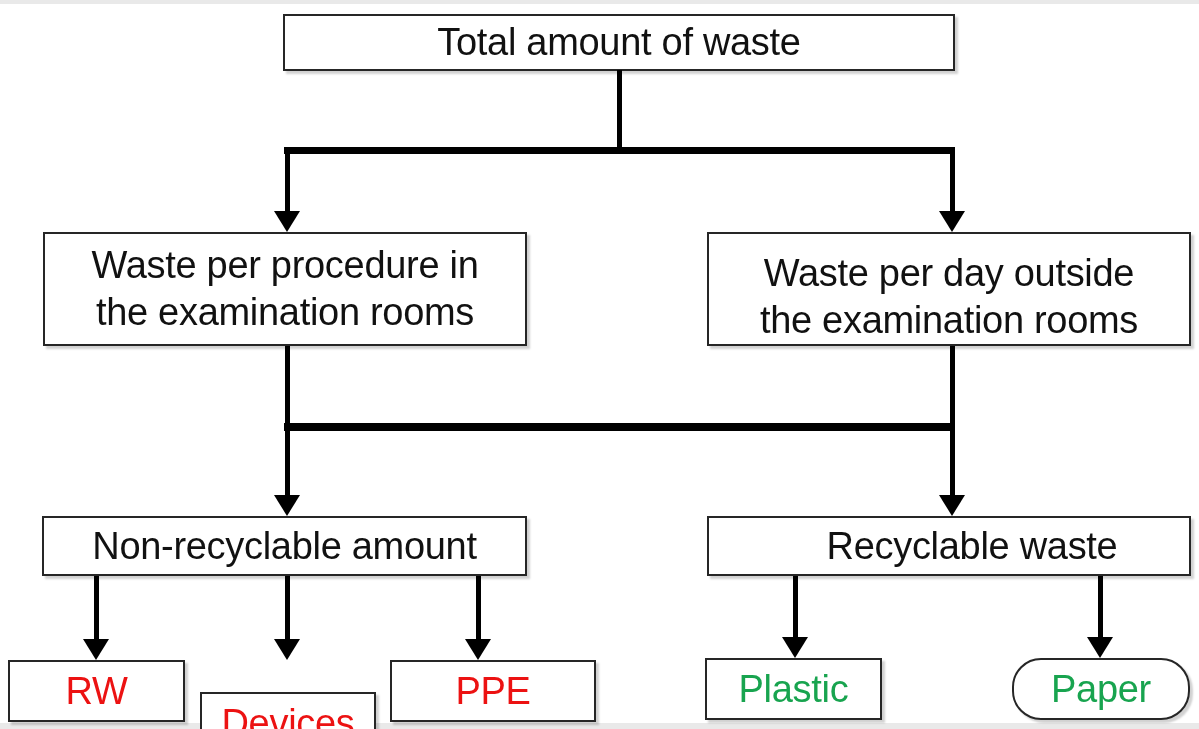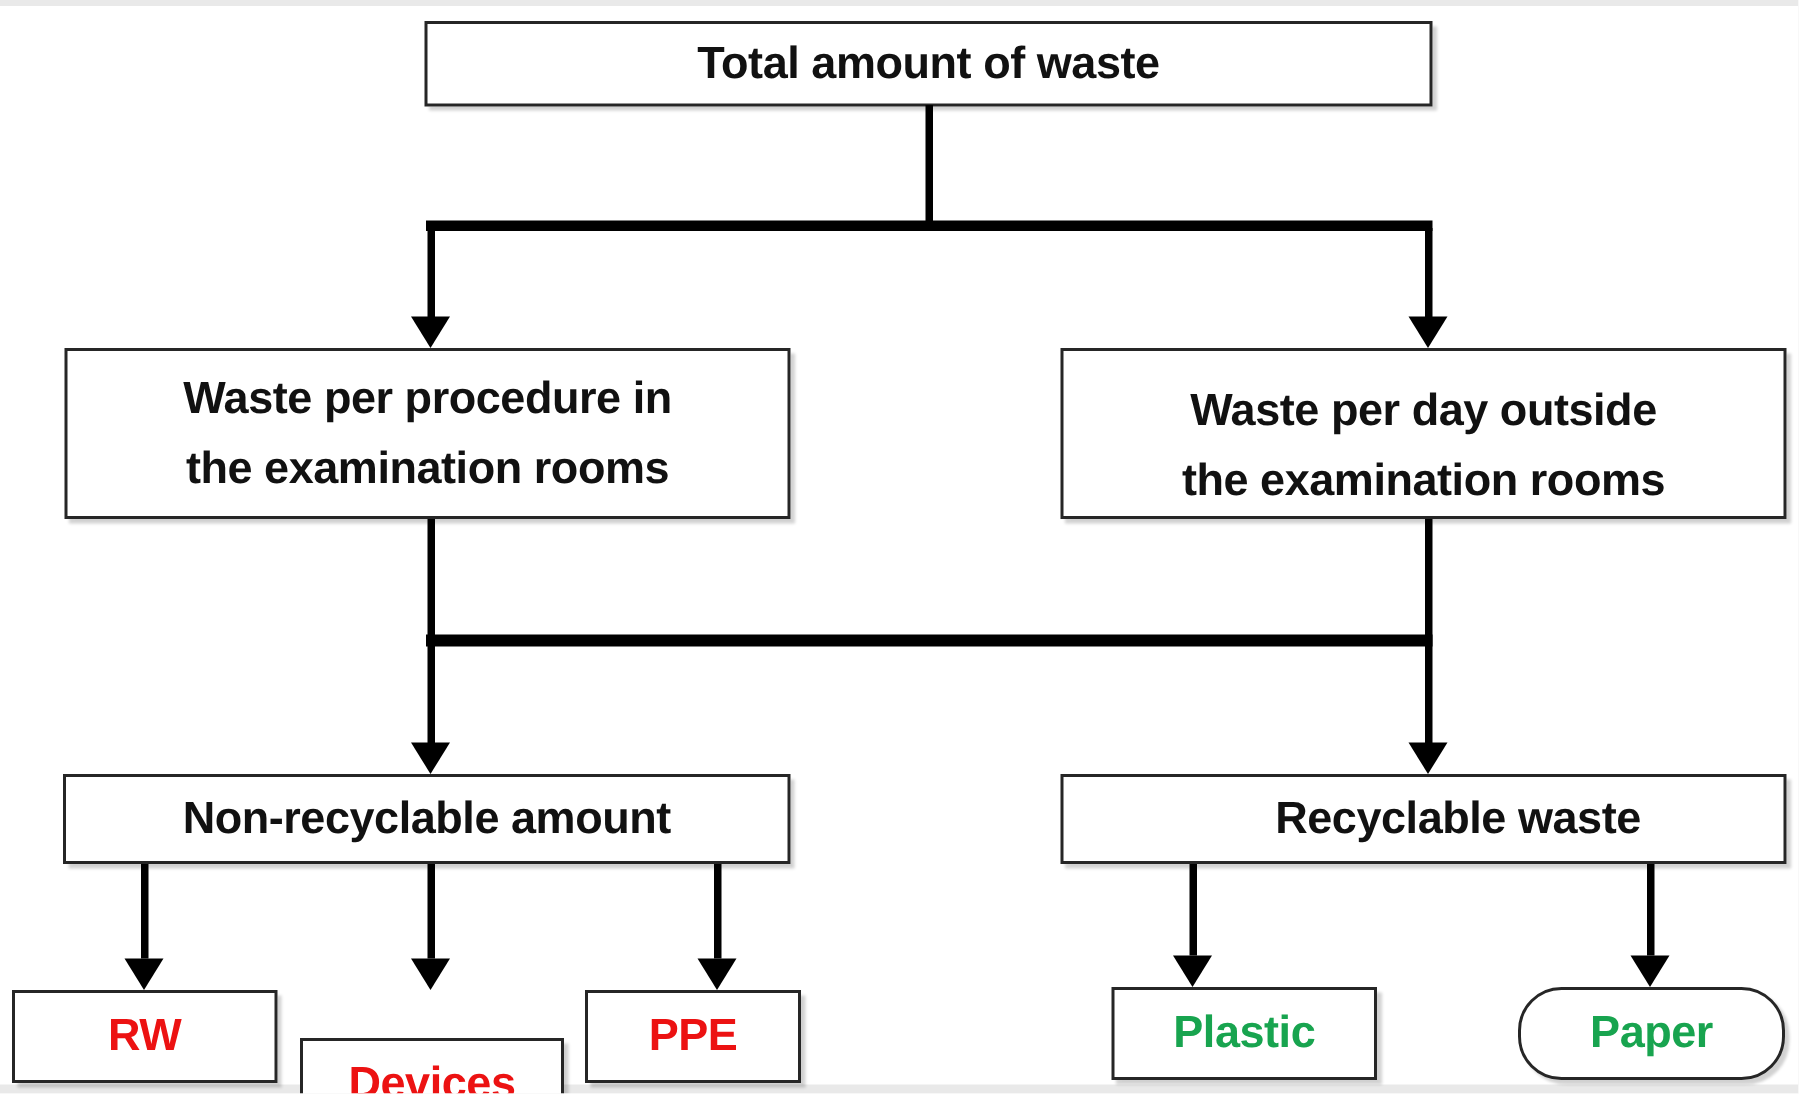--- a/index.html
+++ b/index.html
@@ -21,22 +21,22 @@
   .frame-strip.bottom{top:723px;height:6px;}
 
   .node{
     position:absolute;
     box-sizing:border-box;
     border:2px solid var(--box-border);
     background:#ffffff;
     box-shadow:3px 3px 2px rgba(0,0,0,0.18);
     display:flex;align-items:center;justify-content:center;
     text-align:center;
-    font-weight:700;
-    font-size:30px;
+    font-weight:400;
+    font-size:38px;
     color:#111111;
     letter-spacing:-0.3px;
   }
   .node .node-text{width:100%;}
   .node .node-text span{display:block;line-height:47px;}
   .node.single .node-text span{line-height:normal;}
 
   .vline{position:absolute;width:5px;background:var(--line);}
   .hline{position:absolute;height:7px;background:var(--line);}
   .arrowhead{
@@ -111,26 +111,26 @@
   <div class="node single" style="left:8px;top:660px;width:177px;height:62px;">
     <div class="node-text">
         <span style="color: rgb(236, 18, 18);">RW</span>
       </div>
   </div>
   <div class="node single" style="left:200px;top:692px;width:176px;height:62px;">
     <div class="node-text">
         <span style="color: rgb(236, 18, 18);">Devices</span>
       </div>
   </div>
-  <div class="node single" style="left:390px;top:660px;width:144px;height:62px;">
+  <div class="node single" style="left:390px;top:660px;width:206px;height:62px;">
     <div class="node-text">
         <span style="color: rgb(236, 18, 18);">PPE</span>
       </div>
   </div>
-  <div class="node single" style="left:705px;top:658px;width:177px;height:62px;margin-left:36px;">
+  <div class="node single" style="left:705px;top:658px;width:177px;height:62px;">
     <div class="node-text">
         <span style="color: rgb(24, 164, 79);">Plastic</span>
       </div>
   </div>
   <div class="node single" style="left:1012px;top:658px;width:178px;height:62px;border-radius:29px;">
     <div class="node-text">
         <span style="color: rgb(24, 164, 79);">Paper</span>
       </div>
   </div>
 

